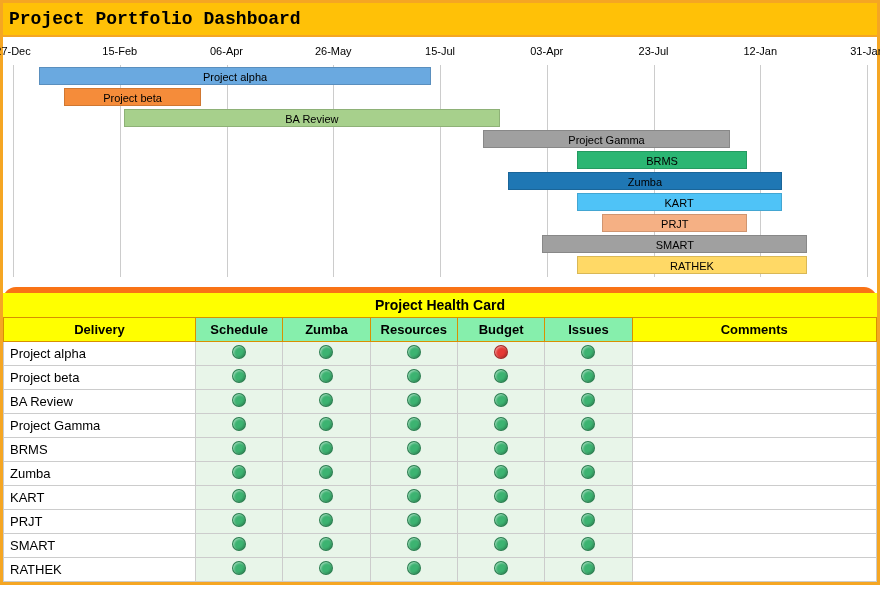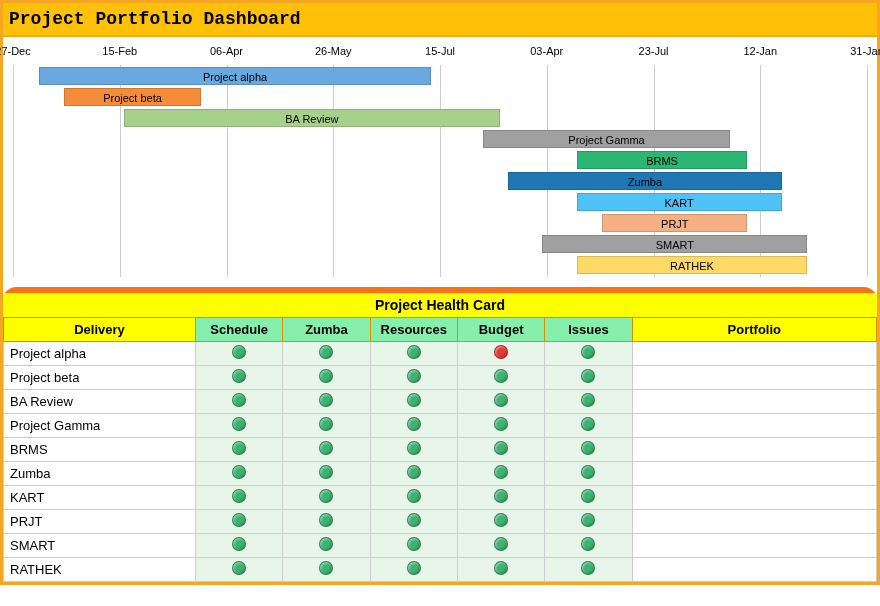--- a/index.html
+++ b/index.html
@@ -81,21 +81,21 @@
           <col style="width:28%">
       </colgroup>
       <thead>
         <tr>
           <th class="proj-h">Delivery</th>
           <th>Schedule</th>
           <th>Zumba</th>
           <th>Resources</th>
           <th>Budget</th>
           <th>Issues</th>
-          <th class="comm-h">Portfolio</th>
+          <th class="comm-h">Comments</th>
         </tr>
       </thead>
       <tbody id="health-body">
           <tr>
             <td class="proj-name">Project alpha</td>
             <td class="status"><span class="dot" style="background: rgb(60, 179, 113);"></span></td>
             <td class="status"><span class="dot" style="background: rgb(60, 179, 113);"></span></td>
             <td class="status"><span class="dot" style="background: rgb(60, 179, 113);"></span></td>
             <td class="status"><span class="dot" style="background: rgb(229, 57, 53);"></span></td>
             <td class="status"><span class="dot" style="background: rgb(60, 179, 113);"></span></td>

